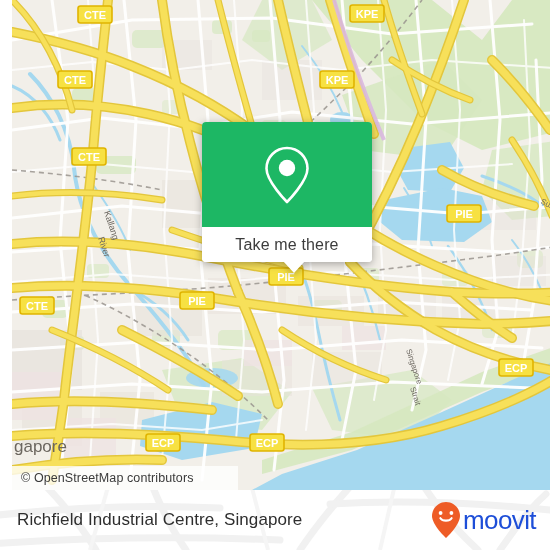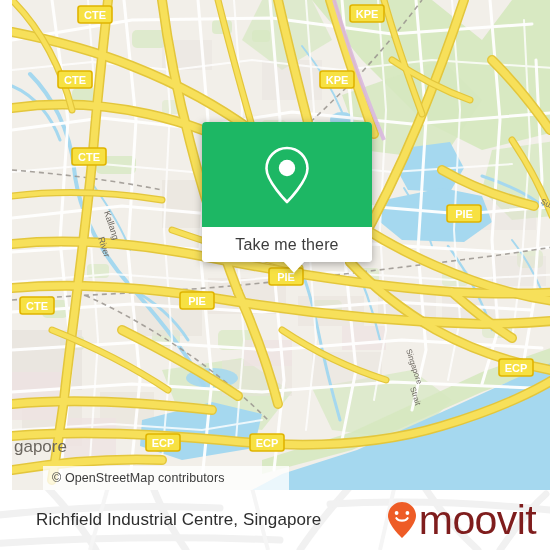--- a/index.html
+++ b/index.html
@@ -30,27 +30,26 @@
     background: #F2EFE9;
   }
   #map-svg { display: block; width: 550px; height: 490px; }
 
   
   #attribution {
     position: absolute;
     left: 0;
     top: 466px;
     height: 24px;
-    width: 246px;
+    width: 226px;
     background: rgba(255,255,255,0.78);
     display: flex;
     align-items: center;
     box-sizing: border-box;
     padding-left: 9px;
-    margin-left: 31px;
   }
   #attribution .attr-text {
     font-size: 12.5px;
     color: #3a3a3a;
     letter-spacing: 0.1px;
     white-space: nowrap;
   }
 
   
   #popup {
@@ -117,30 +116,29 @@
     align-items: center;
     justify-content: space-between;
     box-sizing: border-box;
     padding: 0 14px 0 17px;
   }
   #place-label {
     font-size: 17px;
     color: #2e2e2e;
     letter-spacing: 0.1px;
     white-space: nowrap;
-    margin-left: 19px;
   }
   #brand {
     display: flex;
     align-items: center;
     gap: 2px;
   }
   #brand-word {
-    font-size: 41px;
-    color: #7f1d1d;
+    font-size: 26px;
+    color: #1d4ed8;
     letter-spacing: -0.6px;
     line-height: 1;
     font-weight: 400;
   }
 </style>
 </head>
 <body>
 
 <div id="app">
 

